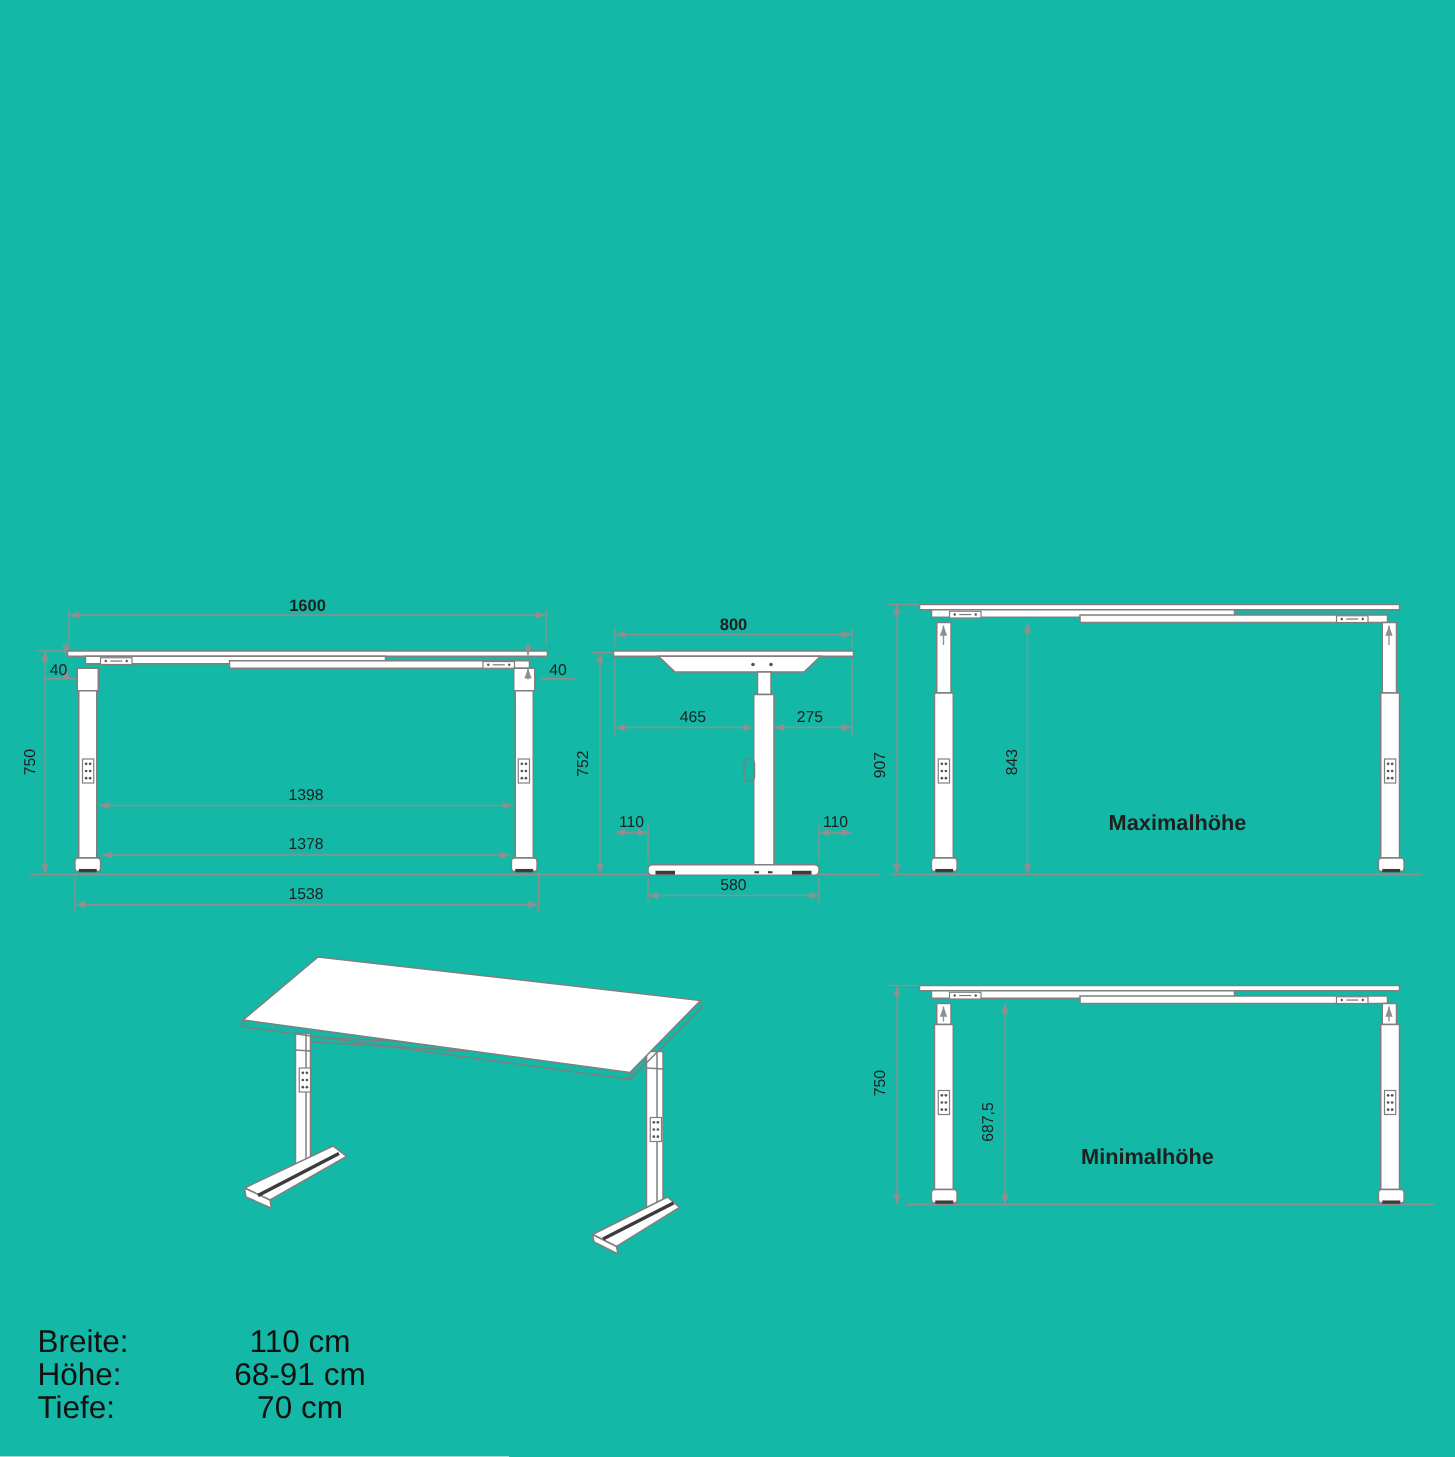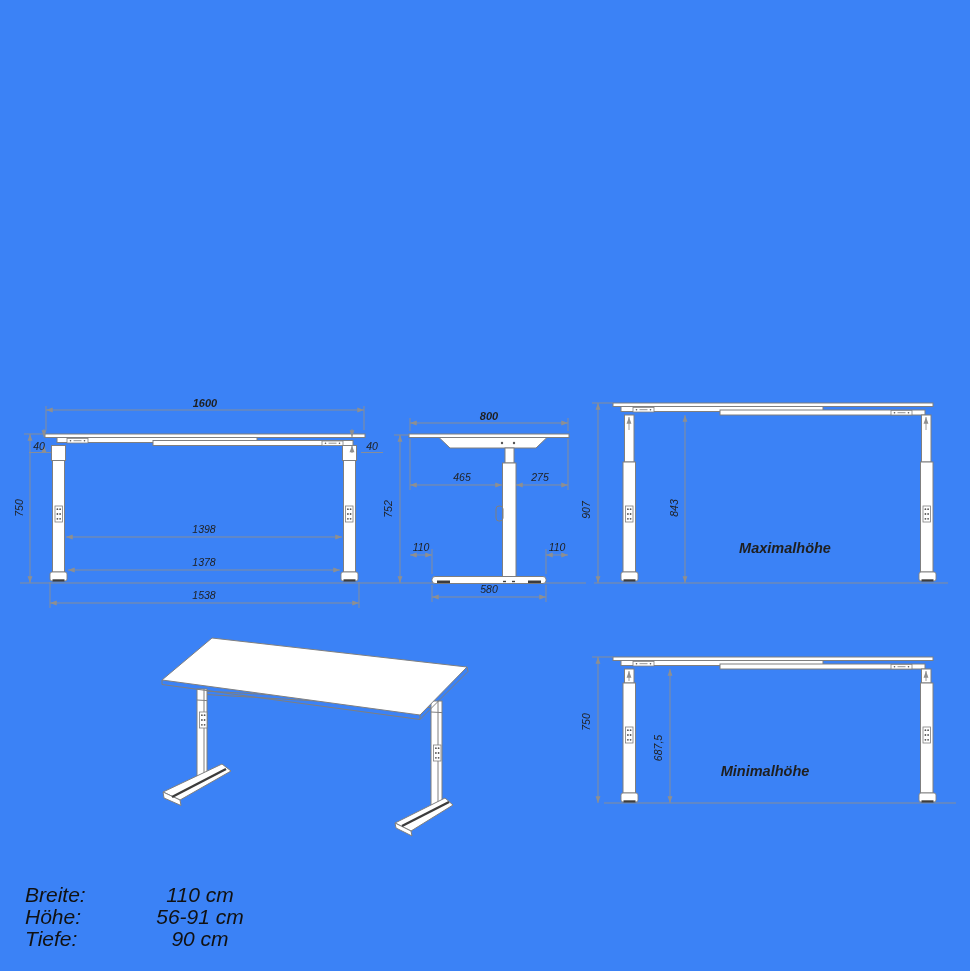--- a/index.html
+++ b/index.html
@@ -1,17 +1,17 @@
 <!DOCTYPE html>
 <html><head>
 <meta charset="utf-8">
 <style>
   html,body{margin:0;padding:0;background:#fff;}
-  #canvas{position:relative;width:970px;height:971px;background:#3b82f6;overflow:hidden;
-          font-family:"Liberation Sans",sans-serif;font-style:italic;}
+  #canvas{position:relative;width:970px;height:971px;background:#14b8a6;overflow:hidden;
+          font-family:"Liberation Sans",sans-serif;}
   svg text{font-family:"Liberation Sans",sans-serif;fill:#1f1f1f;}
   .d  {font-size:10.5px;}
   .db {font-size:11px;font-weight:bold;}
   .vl {font-size:14.5px;font-weight:bold;}
   .obj{stroke:#7f7f7f;stroke-width:1;fill:#ffffff;}
   .objn{stroke:#7f7f7f;stroke-width:1;fill:none;}
   .dim{stroke:#8f8f8f;stroke-width:0.9;fill:none;}
   .dark{stroke:#3c3c3c;}
   .specs{position:absolute;left:25px;top:884px;font-size:21px;color:#111;line-height:22px;}
   .srow{display:flex;align-items:flex-end;}
@@ -230,20 +230,20 @@
 </svg>
 
 
 <div class="specs">
   <div class="srow">
     <span class="slabel">Breite:</span>
     <span class="svalue">110 cm</span>
   </div>
   <div class="srow">
     <span class="slabel">Höhe:</span>
-    <span class="svalue">56-91 cm</span>
+    <span class="svalue">68-91 cm</span>
   </div>
   <div class="srow">
     <span class="slabel">Tiefe:</span>
-    <span class="svalue">90 cm</span>
+    <span class="svalue">70 cm</span>
   </div>
 </div>
 </div>
 
 </body></html>

